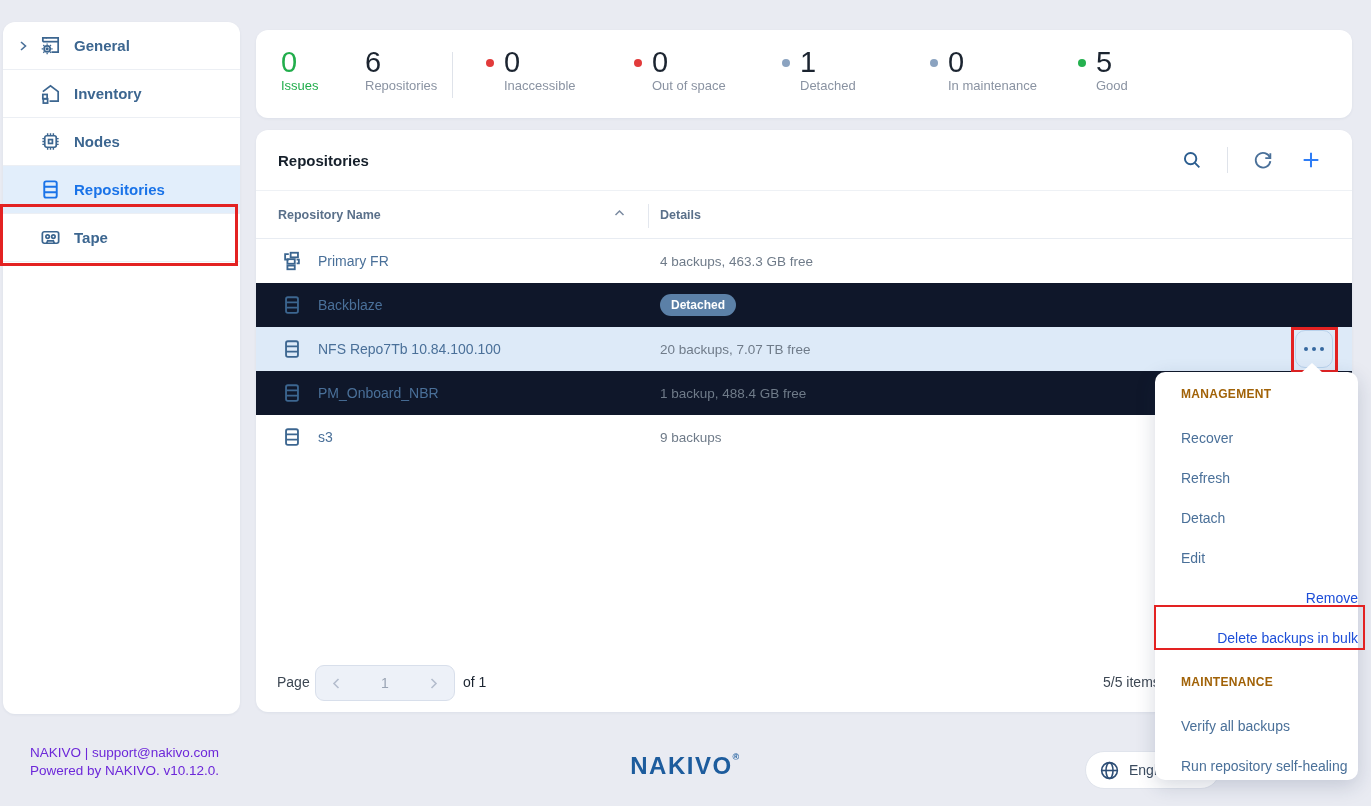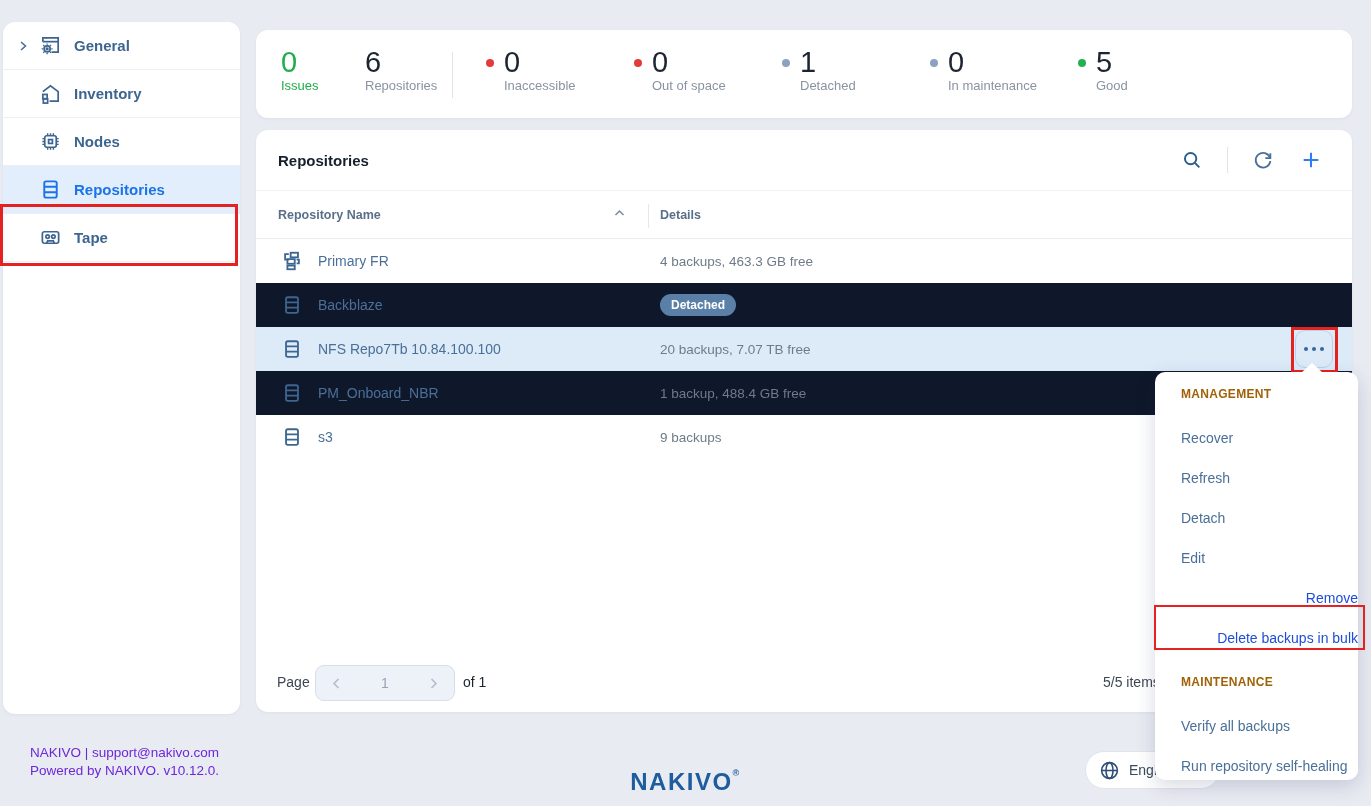--- a/index.html
+++ b/index.html
@@ -72,21 +72,21 @@
   .menu .m-gap { height:4px; }
 
   
   .anno { position:absolute; border:3px solid #e32222; pointer-events:none; }
   .anno-sidebar { left:0; top:204px; width:238px; height:62px; z-index:20; }
   .anno-dots { left:1291px; top:327px; width:47px; height:46px; z-index:20; }
   .anno-menu-item { left:-1px; top:233px; width:211px; height:45px; border-width:2.5px; }
 
   
   .footer-left { position:absolute; left:8px; top:744px; font-size:13.5px; color:#6d28d9; line-height:18px;margin-left:22px; }
-  .logo-wrap { position:absolute; left:0; top:768px; width:100%; text-align:center; }
+  .logo-wrap { position:absolute; left:0; top:752px; width:100%; text-align:center; }
   .logo { font-size:24px; font-weight:bold; color:#1d5c9d; letter-spacing:1.5px; }
   .logo sup { font-size:9px; vertical-align:top; }
   .lang-pill { position:absolute; left:1085px; top:751px; width:135px; height:38px; background:#fff; border:1px solid #e0e4ec; border-radius:19px; display:flex; align-items:center; padding-left:13px; gap:9px; z-index:10; cursor:pointer; }
   .lang-pill .lang-label { font-size:14px; color:#3a4b5f; }
 
   svg { display:block; }
 </style>
 </head>
 <body>
 

